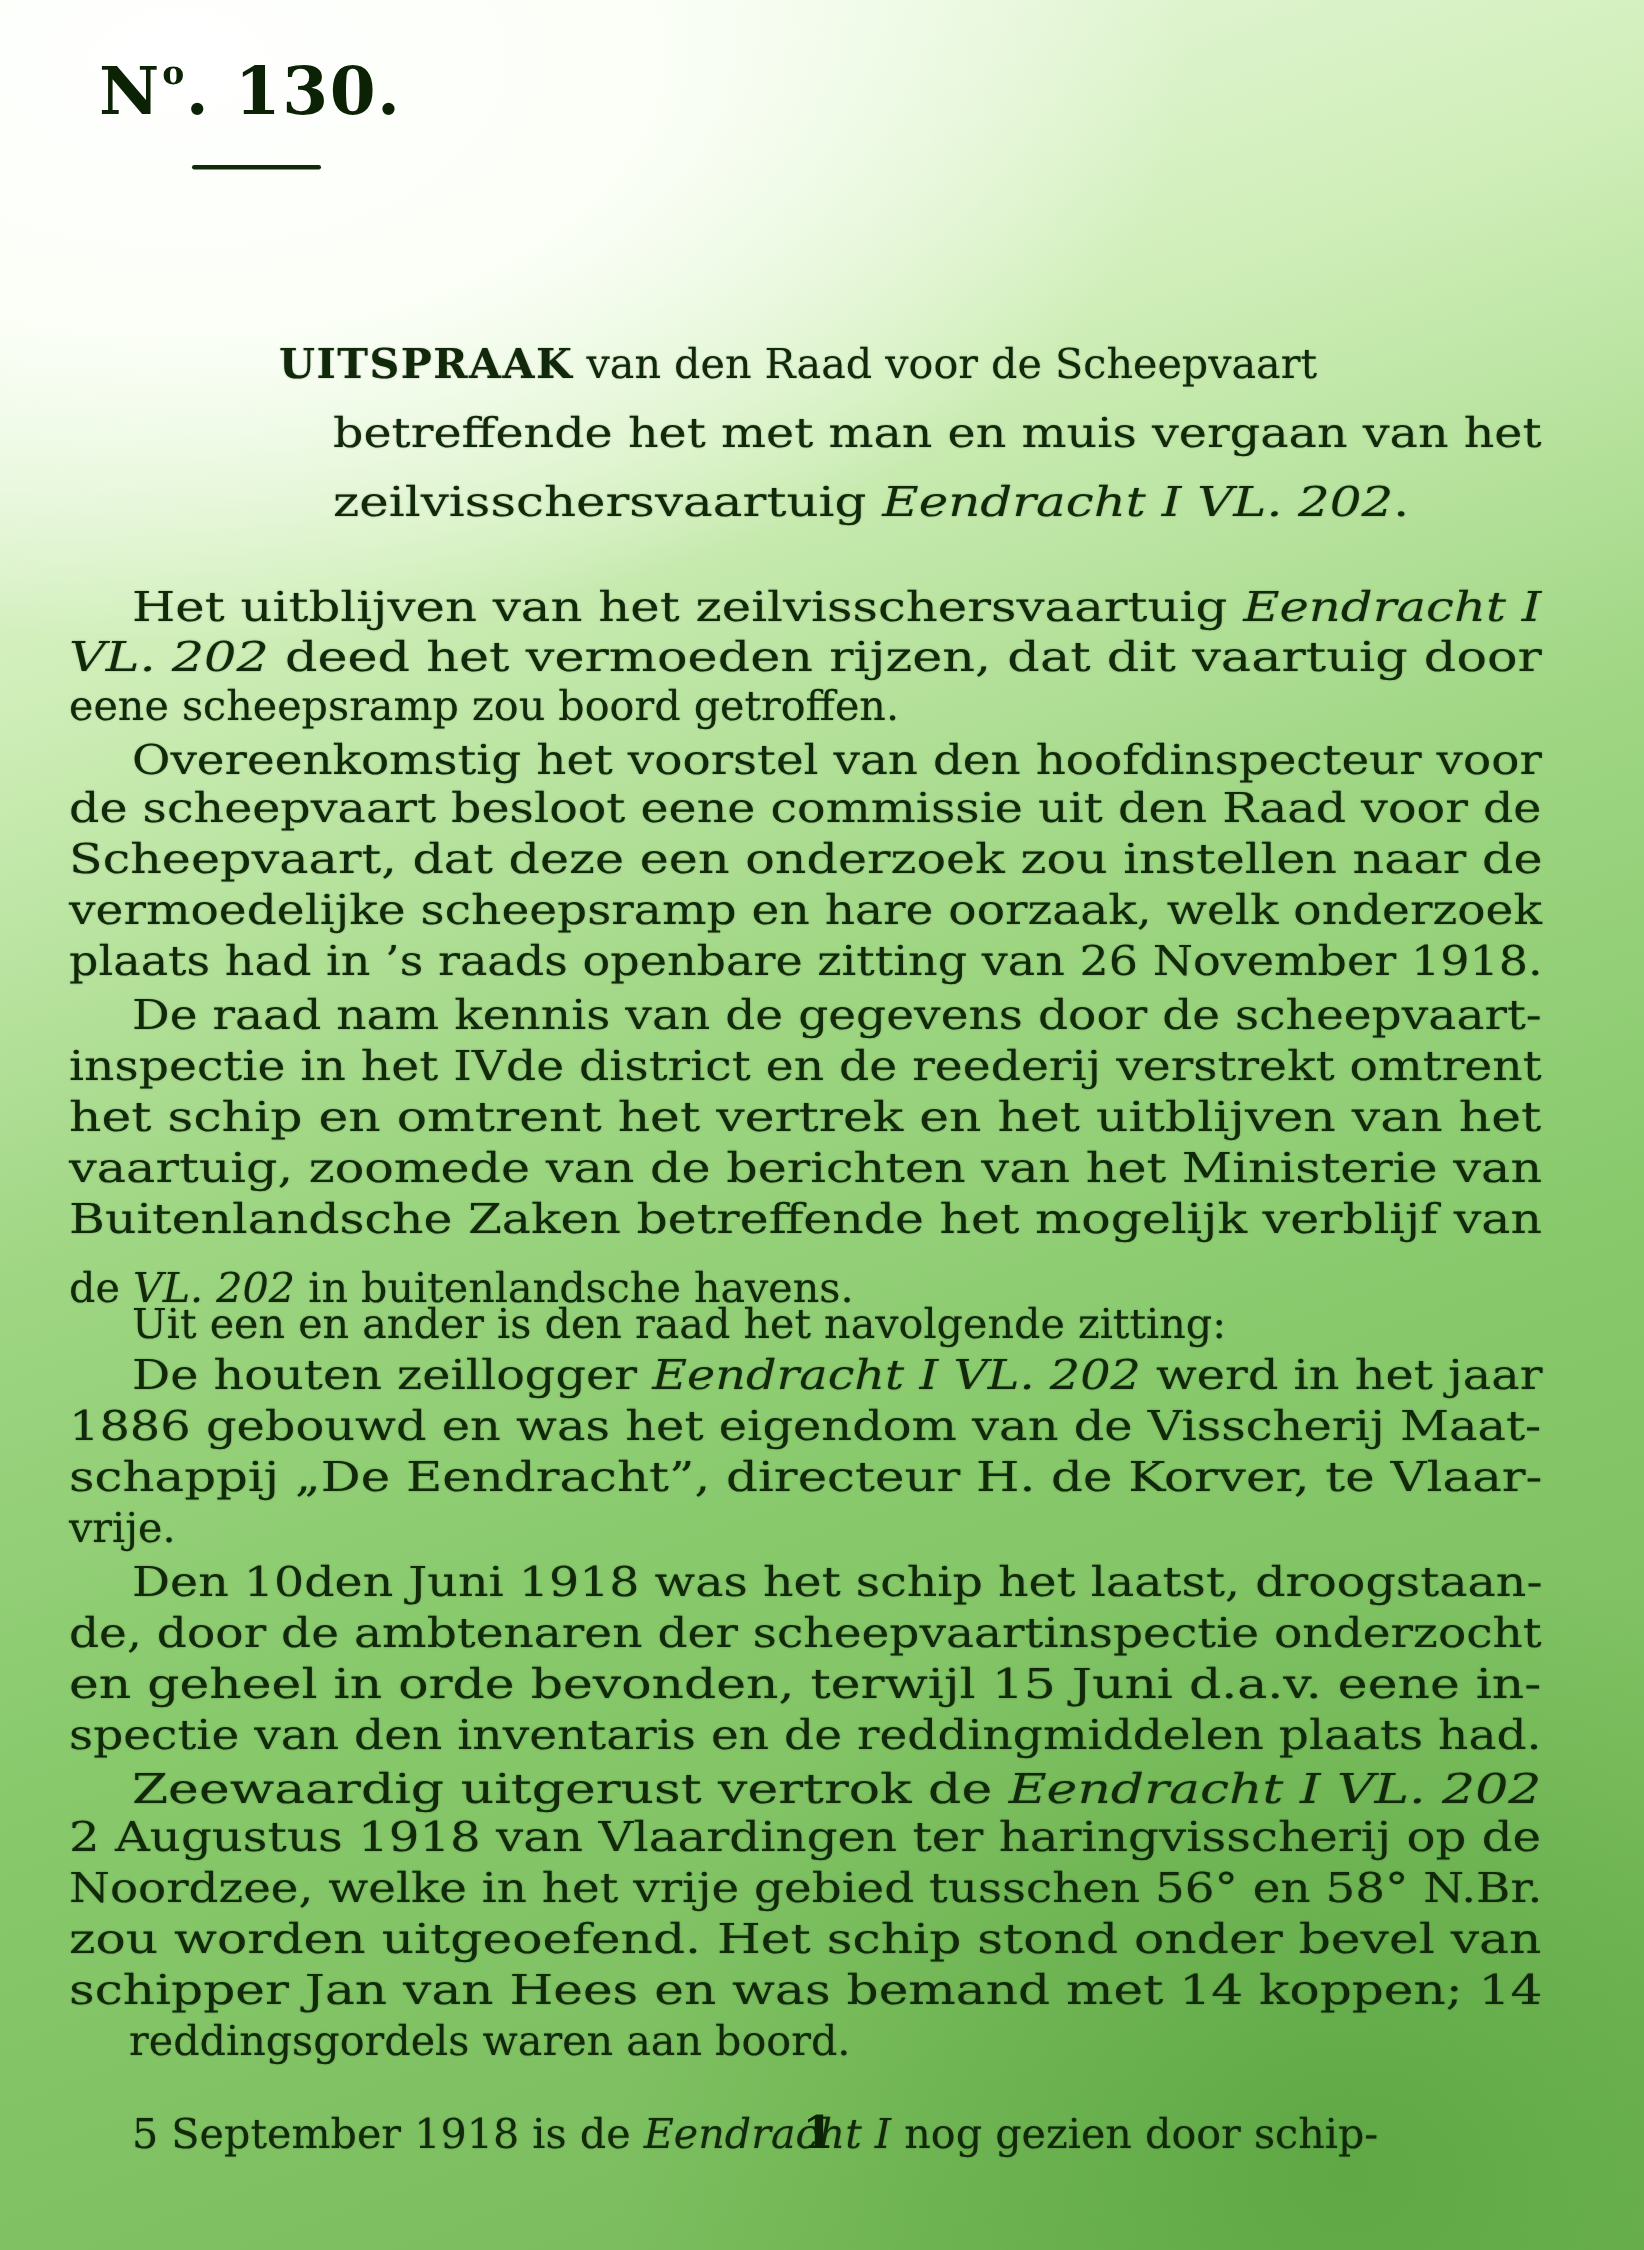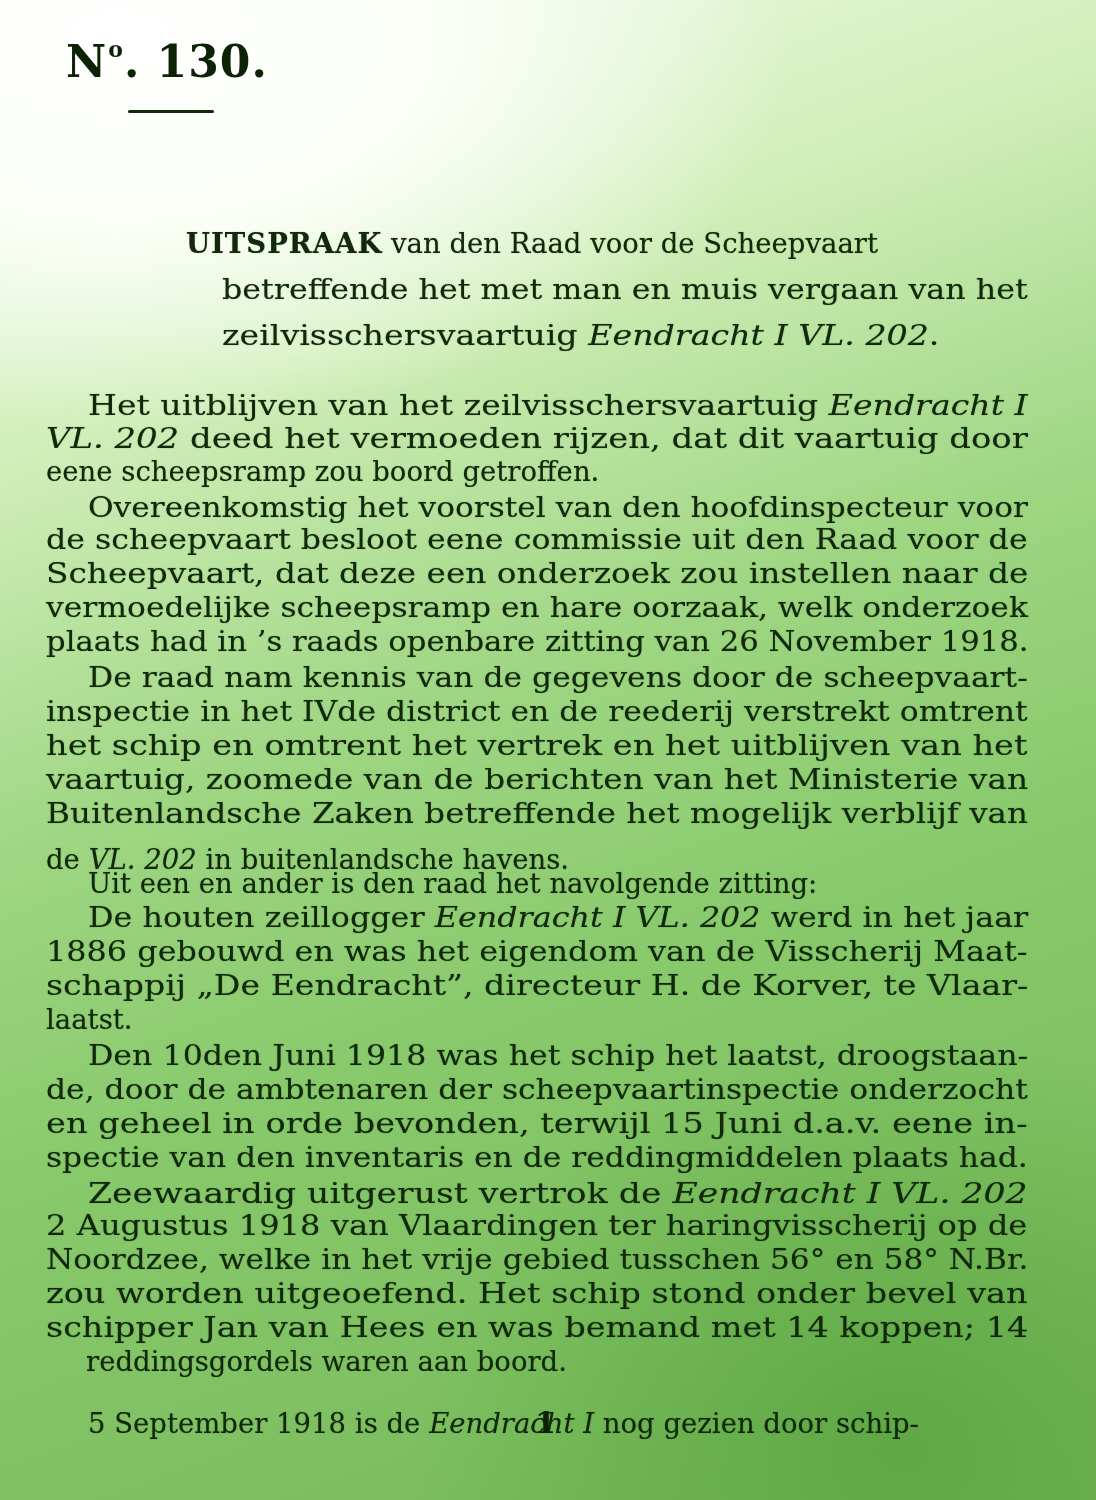--- a/index.html
+++ b/index.html
@@ -61,21 +61,21 @@
       <div class="line" style="left: 88px; top: 660px; transform: scaleX(1.1408);"><span>De raad nam kennis van de gegevens door de scheepvaart-</span></div>
       <div class="line" style="left: 46px; top: 694px; transform: scaleX(1.1445);"><span>inspectie in het IVde district en de reederij verstrekt omtrent</span></div>
       <div class="line" style="left: 46px; top: 728px; transform: scaleX(1.2214);"><span>het schip en omtrent het vertrek en het uitblijven van het</span></div>
       <div class="line" style="left: 46px; top: 762px; transform: scaleX(1.1917);"><span>vaartuig, zoomede van de berichten van het Ministerie van</span></div>
       <div class="line" style="left: 46px; top: 796px; transform: scaleX(1.1846);"><span>Buitenlandsche Zaken betreffende het mogelijk verblijf van</span></div>
       <div class="line" style="left: 46px; top: 830px; margin-top: 12px;"><span>de </span><i>VL. 202</i><span> in buitenlandsche havens.</span></div>
       <div class="line" style="left: 88px; top: 866px;"><span>Uit een en ander is den raad het navolgende zitting:</span></div>
       <div class="line" style="left: 88px; top: 900px; transform: scaleX(1.1562);"><span>De houten zeillogger </span><i>Eendracht I VL. 202</i><span> werd in het jaar</span></div>
       <div class="line" style="left: 46px; top: 934px; transform: scaleX(1.1594);"><span>1886 gebouwd en was het eigendom van de Visscherij Maat-</span></div>
       <div class="line" style="left: 46px; top: 968px; transform: scaleX(1.2064);"><span>schappij „De Eendracht”, directeur H. de Korver, te Vlaar-</span></div>
-      <div class="line" style="left: 46px; top: 1002px;"><span>laatst.</span></div>
+      <div class="line" style="left: 46px; top: 1002px;"><span>vrije.</span></div>
       <div class="line" style="left: 88px; top: 1038px; transform: scaleX(1.1506);"><span>Den 10den Juni 1918 was het schip het laatst, droogstaan-</span></div>
       <div class="line" style="left: 46px; top: 1072px; transform: scaleX(1.1405);"><span>de, door de ambtenaren der scheepvaartinspectie onderzocht</span></div>
       <div class="line" style="left: 46px; top: 1106px; transform: scaleX(1.2214);"><span>en geheel in orde bevonden, terwijl 15 Juni d.a.v. eene in-</span></div>
       <div class="line" style="left: 46px; top: 1140px; transform: scaleX(1.1405);"><span>spectie van den inventaris en de reddingmiddelen plaats had.</span></div>
       <div class="line" style="left: 88px; top: 1176px; transform: scaleX(1.2601);"><span>Zeewaardig uitgerust vertrok de </span><i>Eendracht I VL. 202</i></div>
       <div class="line" style="left: 46px; top: 1208px; transform: scaleX(1.169);"><span>2 Augustus 1918 van Vlaardingen ter haringvisscherij op de</span></div>
       <div class="line" style="left: 46px; top: 1242px; transform: scaleX(1.1339);"><span>Noordzee, welke in het vrije gebied tusschen 56° en 58° N.Br.</span></div>
       <div class="line" style="left: 46px; top: 1276px; transform: scaleX(1.2184);"><span>zou worden uitgeoefend. Het schip stond onder bevel van</span></div>
       <div class="line" style="left: 46px; top: 1310px; transform: scaleX(1.2153);"><span>schipper Jan van Hees en was bemand met 14 koppen; 14</span></div>
       <div class="line" style="left: 46px; top: 1344px; margin-left: 40px;"><span>reddingsgordels waren aan boord.</span></div>

